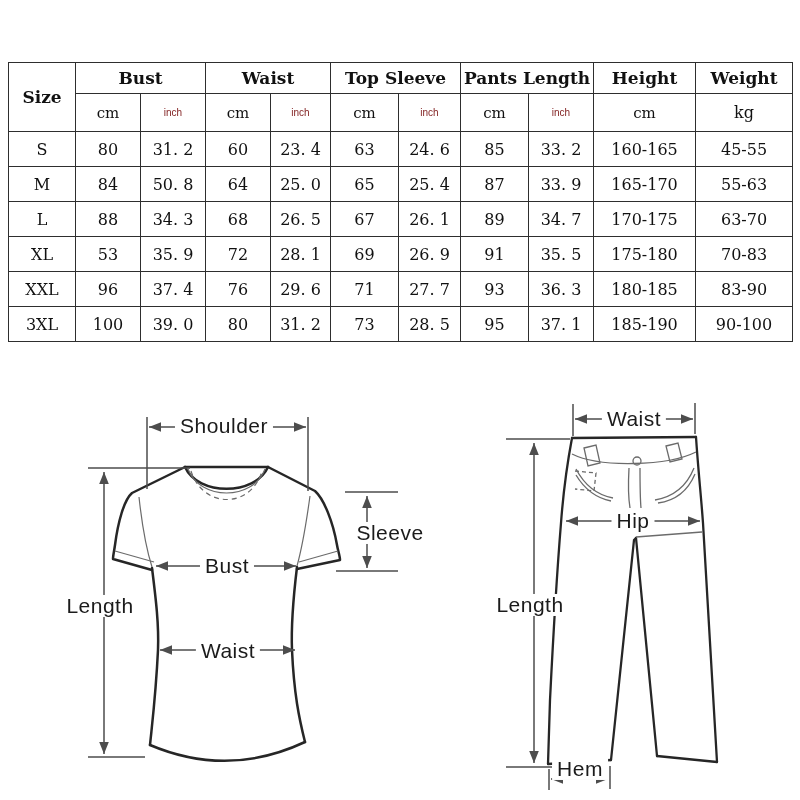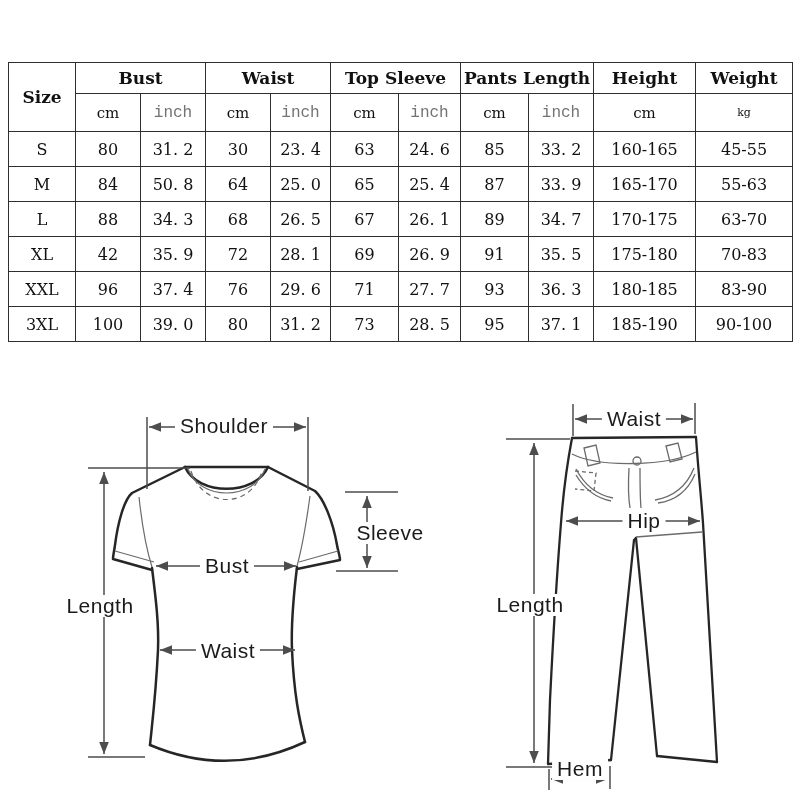--- a/index.html
+++ b/index.html
@@ -15,22 +15,22 @@
     font-family:"DejaVu Serif", serif;
   }
   .size-table th,.size-table td{
     border:1px solid #2e2e2e;text-align:center;vertical-align:middle;
     padding:0;overflow:hidden;white-space:nowrap;
   }
   .size-table thead tr.hr1 th{height:30px;font-size:17px;font-weight:bold;}
   .size-table thead tr.hr2 th{height:37px;font-weight:normal;}
   .size-table thead th.size-h{font-size:18px;font-weight:bold;}
   .size-table th.unit-cm{font-size:15px;}
-  .size-table th.unit-inch{font-size:16px;font-family:Liberation Mono, monospace;color:#737373;}
-  .size-table th.unit-kg{font-size:11px;}
+  .size-table th.unit-inch{font-size:10px;font-family:Liberation Sans, sans-serif;color:#7f1d1d;}
+  .size-table th.unit-kg{font-size:16px;}
   .size-table tbody td{height:34px;font-size:16px;}
   
   .diagram{position:absolute;left:0;top:385px;width:785px;height:415px;}
   .diagram svg{position:absolute;left:0;top:0;}
   .dlabel{
     position:absolute;transform:translate(-50%,-50%);
     background:#ffffff;padding:0 5px;font-size:21px;line-height:1.05;
     color:#1b1b1b;letter-spacing:0.5px;white-space:nowrap;
   }
 </style>
@@ -74,21 +74,21 @@
         <th class="unit-inch">inch</th>
         <th class="unit-cm">cm</th>
         <th class="unit-kg">kg</th>
       </tr>
     </thead>
     <tbody>
         <tr>
           <td>S</td>
           <td>80</td>
           <td>31. 2</td>
-          <td>30</td>
+          <td>60</td>
           <td>23. 4</td>
           <td>63</td>
           <td>24. 6</td>
           <td>85</td>
           <td>33. 2</td>
           <td>160-165</td>
           <td>45-55</td>
         </tr>
         <tr>
           <td>M</td>
@@ -111,21 +111,21 @@
           <td>26. 5</td>
           <td>67</td>
           <td>26. 1</td>
           <td>89</td>
           <td>34. 7</td>
           <td>170-175</td>
           <td>63-70</td>
         </tr>
         <tr>
           <td>XL</td>
-          <td>42</td>
+          <td>53</td>
           <td>35. 9</td>
           <td>72</td>
           <td>28. 1</td>
           <td>69</td>
           <td>26. 9</td>
           <td>91</td>
           <td>35. 5</td>
           <td>175-180</td>
           <td>70-83</td>
         </tr>
@@ -257,17 +257,17 @@
       </g>
     </svg>
 
     <span class="dlabel" style="left:224px;top:41px;">Shoulder</span>
     <span class="dlabel" style="left:366px;top:148px;margin-left:24px;">Sleeve</span>
     <span class="dlabel" style="left:227px;top:181px;">Bust</span>
     <span class="dlabel" style="left:100px;top:221px;">Length</span>
     <span class="dlabel" style="left:228px;top:266px;">Waist</span>
 
     <span class="dlabel" style="left:634px;top:34px;">Waist</span>
-    <span class="dlabel" style="left:633px;top:136px;margin-left:11px;">Hip</span>
+    <span class="dlabel" style="left:633px;top:136px;">Hip</span>
     <span class="dlabel" style="left:530px;top:220px;">Length</span>
     <span class="dlabel" style="left:580px;top:384px;">Hem</span>
   </div>
 </div>
 
 </body></html>

